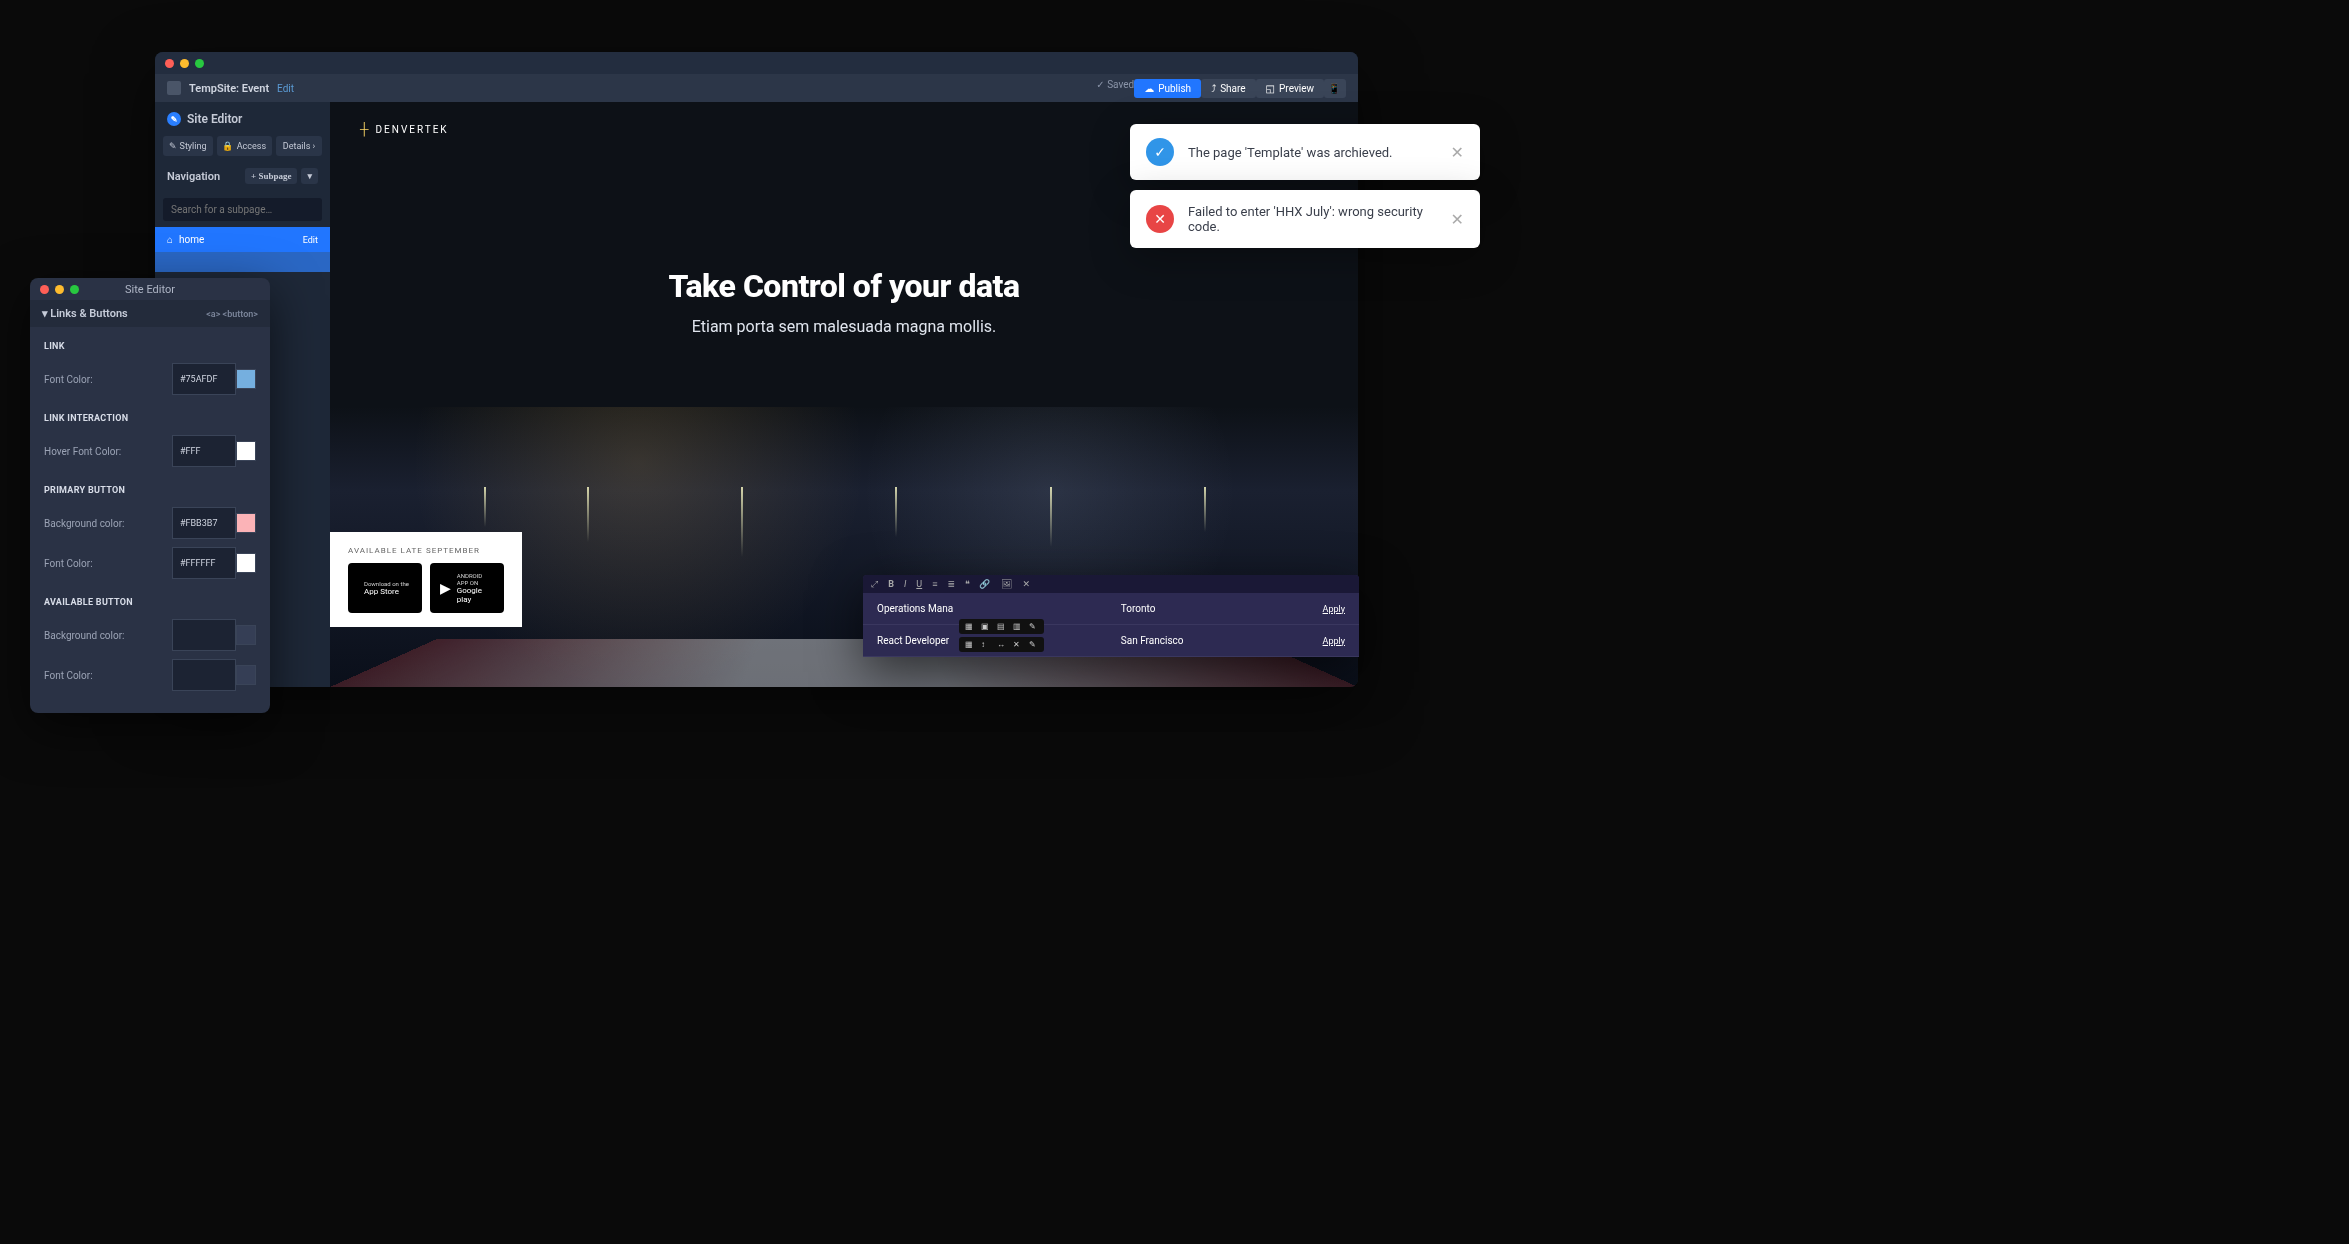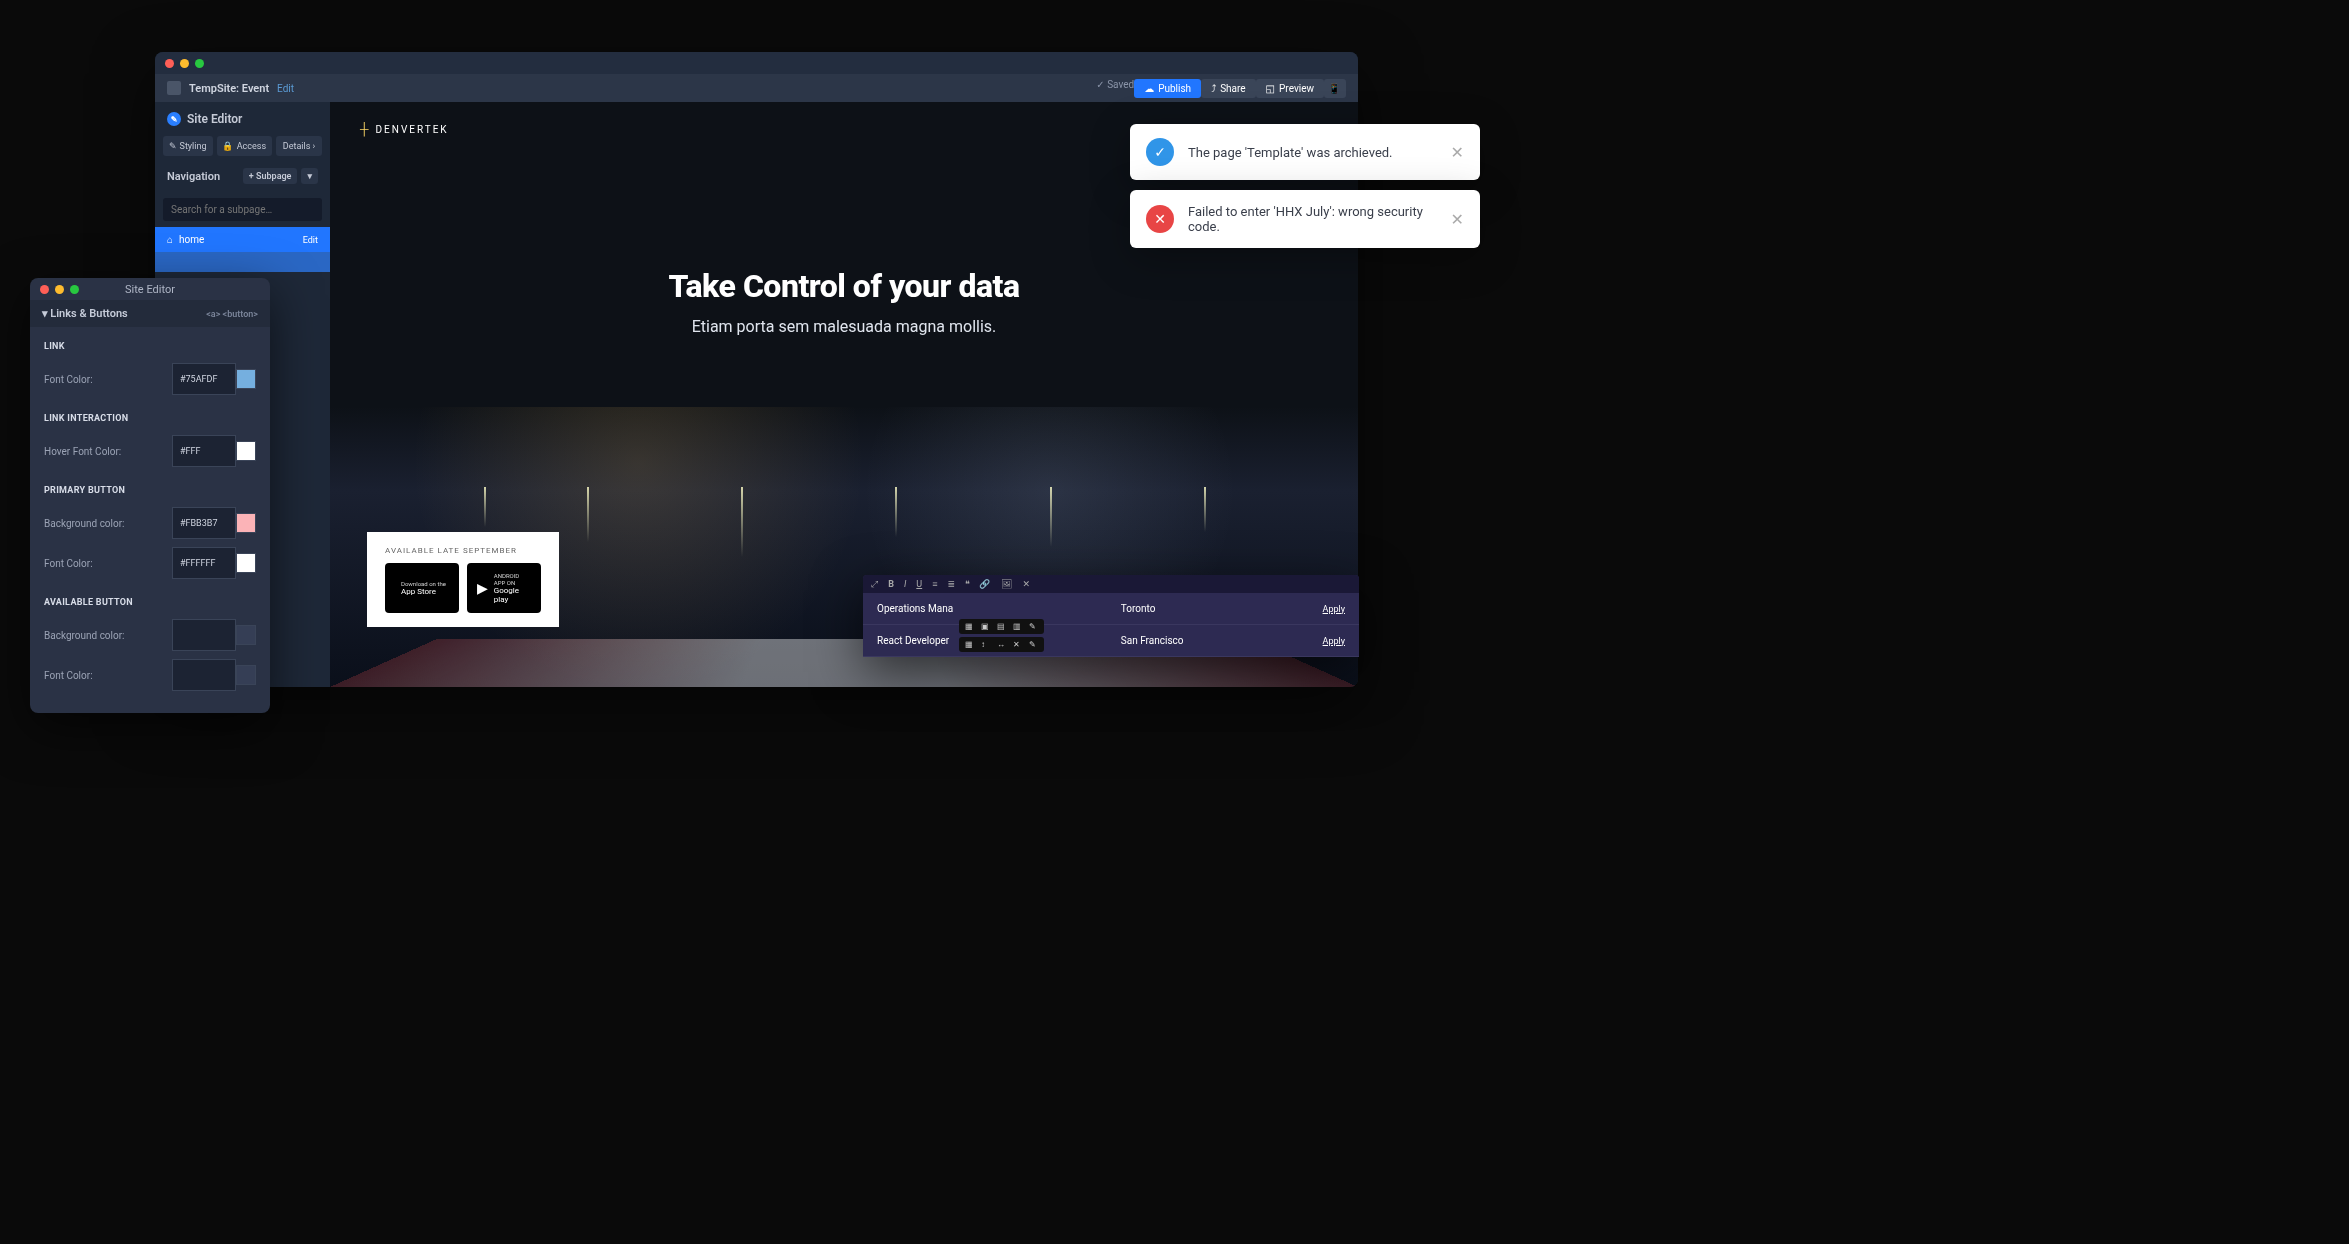--- a/index.html
+++ b/index.html
@@ -23,38 +23,38 @@
 .mw-btn-icon { width: 22px; justify-content: center; }
 
 .mw-body { display: flex; height: calc(100% - 50px); }
 .mw-sidebar { width: 175px; background: #1e2838; color: #c5cad6; font-size: 11px; }
 .sb-header { padding: 10px 12px; display: flex; align-items: center; gap: 6px; font-weight: 600; font-size: 12px; }
 .sb-header-icon { width: 14px; height: 14px; background: #2a7fff; border-radius: 50%; display: flex; align-items: center; justify-content: center; font-size: 8px; color: #fff; }
 .sb-tabs { display: flex; padding: 0 8px; gap: 4px; }
 .sb-tab { flex: 1; background: #2a3548; padding: 5px 6px; border-radius: 3px; font-size: 9px; text-align: center; cursor: pointer; display: flex; align-items: center; justify-content: center; gap: 3px; }
 .sb-section { padding: 12px 12px 6px; }
 .sb-section-title { font-size: 11px; font-weight: 600; display: flex; justify-content: space-between; align-items: center; }
-.sb-add-btn { background: #2a3548; padding: 3px 6px; border-radius: 3px; font-size: 9px; cursor: pointer; }
+.sb-add-btn { background: #2a3548; padding: 3px 6px; border-radius: 3px; font-size: 9px; cursor: pointer; font-family: Liberation Serif, serif; }
 .sb-search { margin: 8px 8px 0; background: #141b2a; border: none; padding: 6px 8px; color: #7a8499; font-size: 10px; width: calc(100% - 16px); border-radius: 3px; }
 .sb-page-item { background: #2176ff; color: #fff; padding: 7px 12px; font-size: 10px; display: flex; align-items: center; gap: 6px; margin-top: 6px; cursor: pointer; }
 .sb-page-item .edit { margin-left: auto; font-size: 9px; }
 .sb-page-sub { background: #2a67c4; height: 20px; }
 
 .mw-canvas { flex: 1; background: #0d1117; position: relative; }
 .canvas-brand { position: absolute; top: 20px; left: 30px; color: #fff; font-size: 10px; letter-spacing: 2px; display: flex; align-items: center; gap: 5px; }
 .canvas-brand::before { content: "┼"; color: #ffd966; font-size: 12px; }
 .hero { text-align: center; padding-top: 165px; color: #fff; }
 .hero-title { font-size: 32px; font-weight: 800; letter-spacing: -0.5px; }
 .hero-sub { font-size: 16px; margin-top: 12px; color: #e0e5ee; }
 .hero-bg { position: absolute; bottom: 0; left: 0; right: 0; height: 280px; background: linear-gradient(180deg, #0d1117 0%, #1a2030 30%, #0a0f1a 100%); overflow: hidden; }
 .hero-bg::before { content: ""; position: absolute; inset: 0; background: radial-gradient(circle at 30% 20%, rgba(255,200,100,0.15) 0%, transparent 30%), radial-gradient(circle at 70% 30%, rgba(200,220,255,0.1) 0%, transparent 25%); }
 .hero-bg::after { content: ""; position: absolute; bottom: 0; left: 0; right: 0; height: 120px; background: linear-gradient(90deg, rgba(255,80,80,0.2) 0%, rgba(255,255,255,0.4) 40%, rgba(255,255,255,0.4) 60%, rgba(255,80,80,0.2) 100%); transform: perspective(400px) rotateX(60deg); transform-origin: bottom; }
 .city-lights { position: absolute; bottom: 120px; left: 0; right: 0; height: 80px; }
 .city-lights span { position: absolute; width: 2px; background: linear-gradient(180deg, rgba(255,255,200,0.8), transparent); }
-.app-badges { position: absolute; bottom: 60px; left: 0; background: #fff; padding: 14px 18px; margin-left: 37px; }
+.app-badges { position: absolute; bottom: 60px; left: 0; background: #fff; padding: 14px 18px; }
 .app-badges-label { font-size: 8px; color: #666; letter-spacing: 1px; margin-bottom: 8px; }
 .badges-row { display: flex; gap: 8px; }
 .store-badge { background: #000; color: #fff; border-radius: 4px; padding: 9px 10px; display: flex; align-items: center; gap: 6px; font-size: 8px; width: 74px; }
 .store-badge-icon { font-size: 14px; }
 .store-badge-text small { display: block; font-size: 6px; opacity: 0.8; }
 
 
 .panel-window { position: absolute; left: 30px; top: 278px; width: 240px; background: #2a3245; border-radius: 8px; box-shadow: 0 15px 50px rgba(0,0,0,0.6); color: #c5cbd8; font-size: 11px; padding-bottom: 18px; }
 .pw-titlebar { height: 22px; display: flex; align-items: center; padding: 0 10px; gap: 6px; position: relative; }
 .pw-title { position: absolute; left: 50%; transform: translateX(-50%); font-size: 11px; color: #aeb5c5; }

